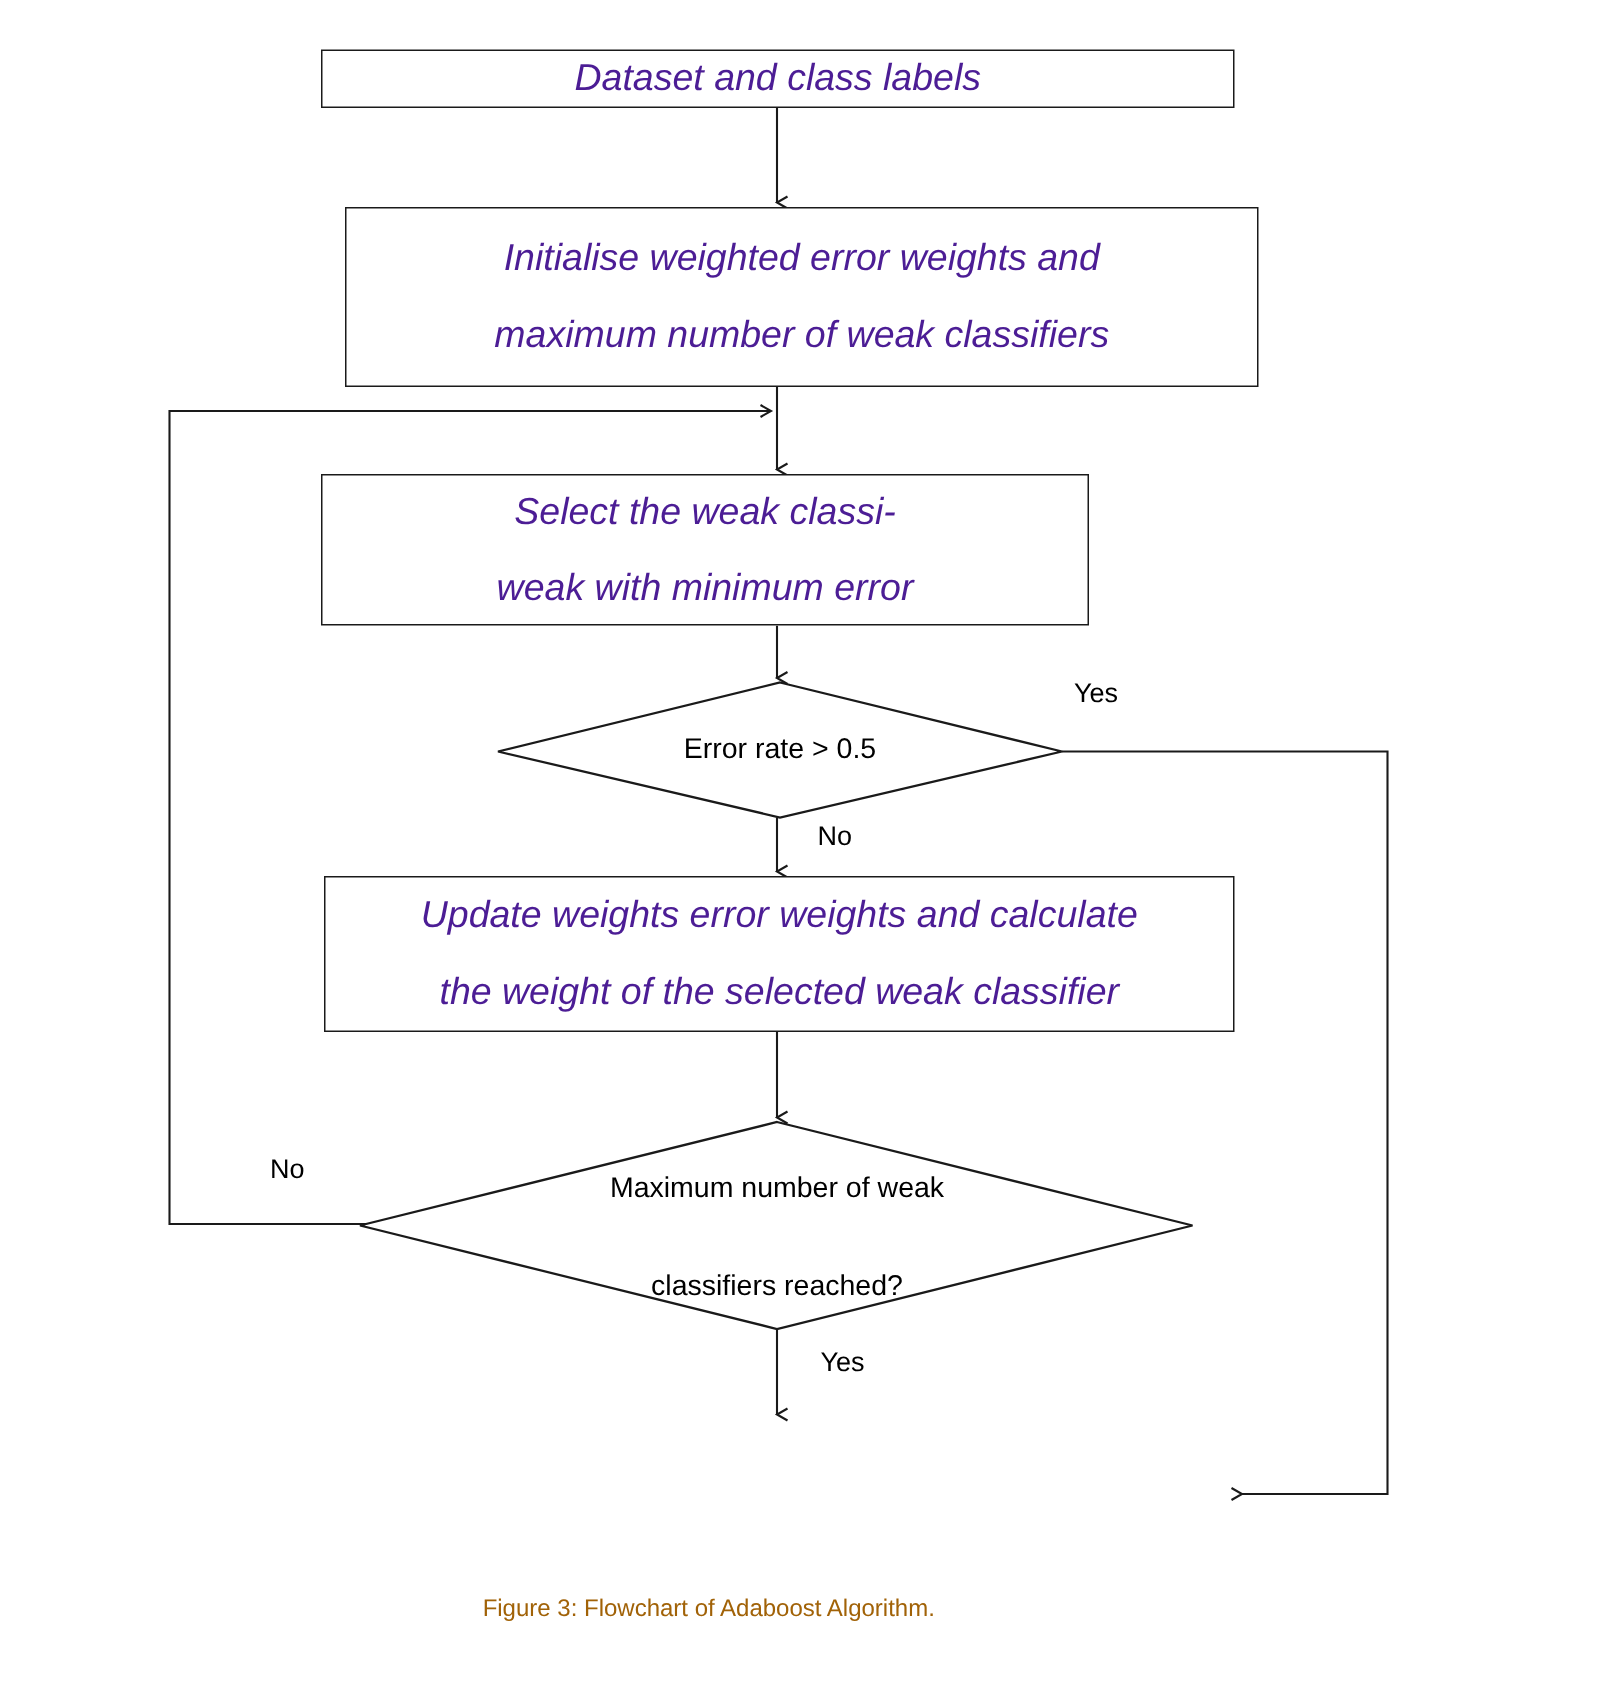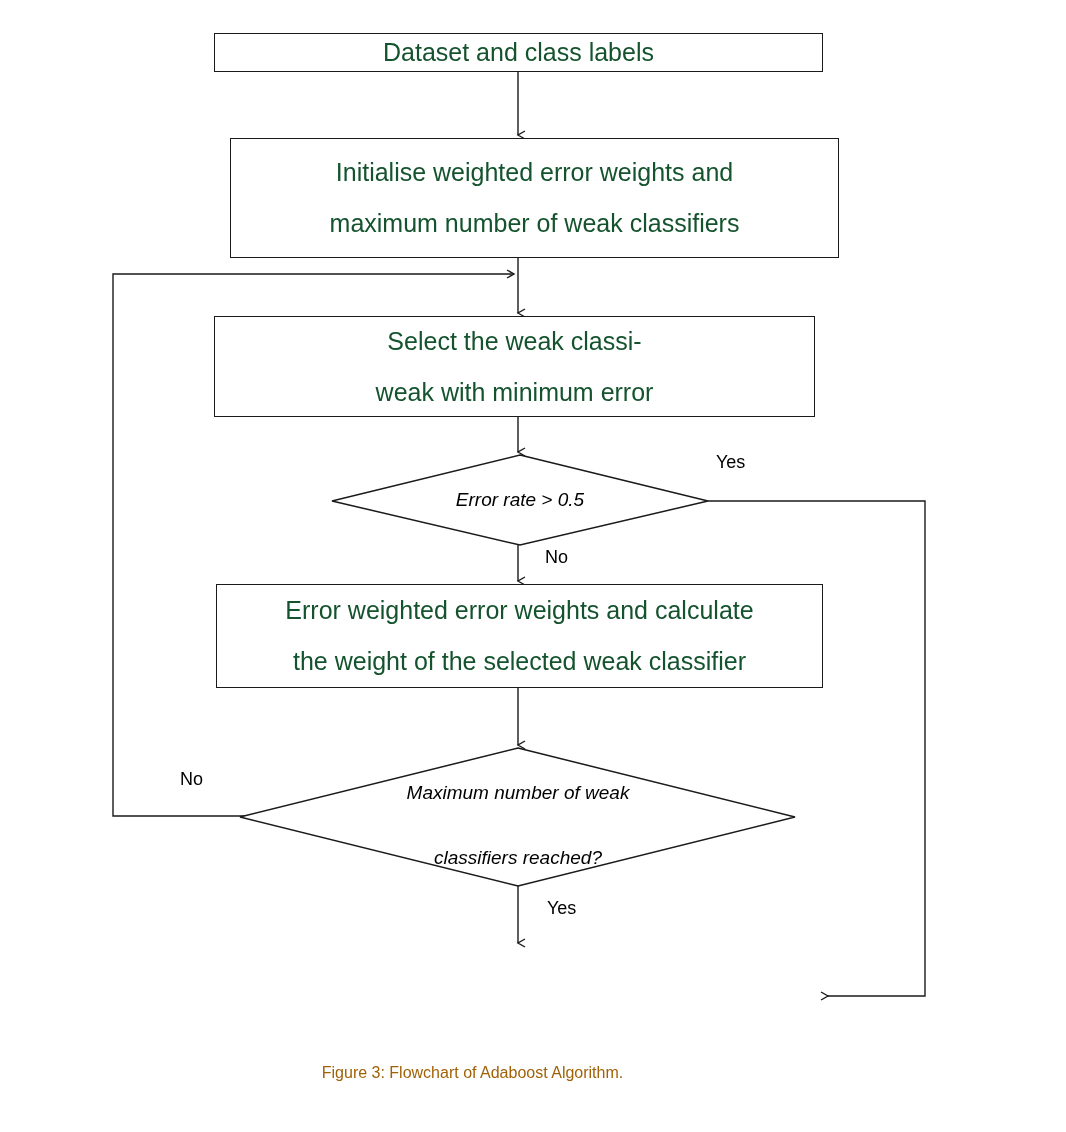--- a/index.html
+++ b/index.html
@@ -37,37 +37,37 @@
     flex-direction: column;
     align-items: center;
     justify-content: center;
     text-align: center;
   }
   .node-line {
     display: block;
     font-size: 25px;
     line-height: 1.0;
     white-space: nowrap;
-    color: #14532d;
+    color: #4c1d95;
+    font-style: italic;
   }
   .node-box.two-line .node-line:first-child {
     margin-bottom: 26px;
   }
   .diamond-label {
     position: absolute;
     text-align: center;
     pointer-events: none;
   }
   .diamond-line {
     display: block;
     font-size: 19px;
     line-height: 1.0;
     white-space: nowrap;
     color: #000000;
-    font-style: italic;
   }
   .diamond-label.two-line .diamond-line:first-child {
     margin-bottom: 46px;
   }
   .edge-label {
     position: absolute;
     font-size: 18px;
     line-height: 1;
     color: #000000;
     white-space: nowrap;
@@ -123,27 +123,27 @@
 
   <div class="node-box" style="left:214px; top:33px; width:609px; height:39px;">
     <span class="node-line">Dataset and class labels</span>
   </div>
 
   <div class="node-box two-line" style="left:230px; top:138px; width:609px; height:120px;">
     <span class="node-line">Initialise weighted error weights and</span>
     <span class="node-line">maximum number of weak classifiers</span>
   </div>
 
-  <div class="node-box two-line" style="left:214px; top:316px; width:601px; height:101px;">
+  <div class="node-box two-line" style="left:214px; top:316px; width:512px; height:101px;">
     <span class="node-line">Select the weak classi-</span>
     <span class="node-line">weak with minimum error</span>
   </div>
 
   <div class="node-box two-line" style="left:216px; top:584px; width:607px; height:104px;">
-    <span class="node-line">Error weighted error weights and calculate</span>
+    <span class="node-line">Update weights error weights and calculate</span>
     <span class="node-line">the weight of the selected weak classifier</span>
   </div>
 
 
   <div class="diamond-label" style="left:332px; top:490px; width:376px;">
     <span class="diamond-line">Error rate &gt; 0.5</span>
   </div>
 
   <div class="diamond-label two-line" style="left:280px; top:783px; width:476px;">
     <span class="diamond-line">Maximum number of weak</span>

